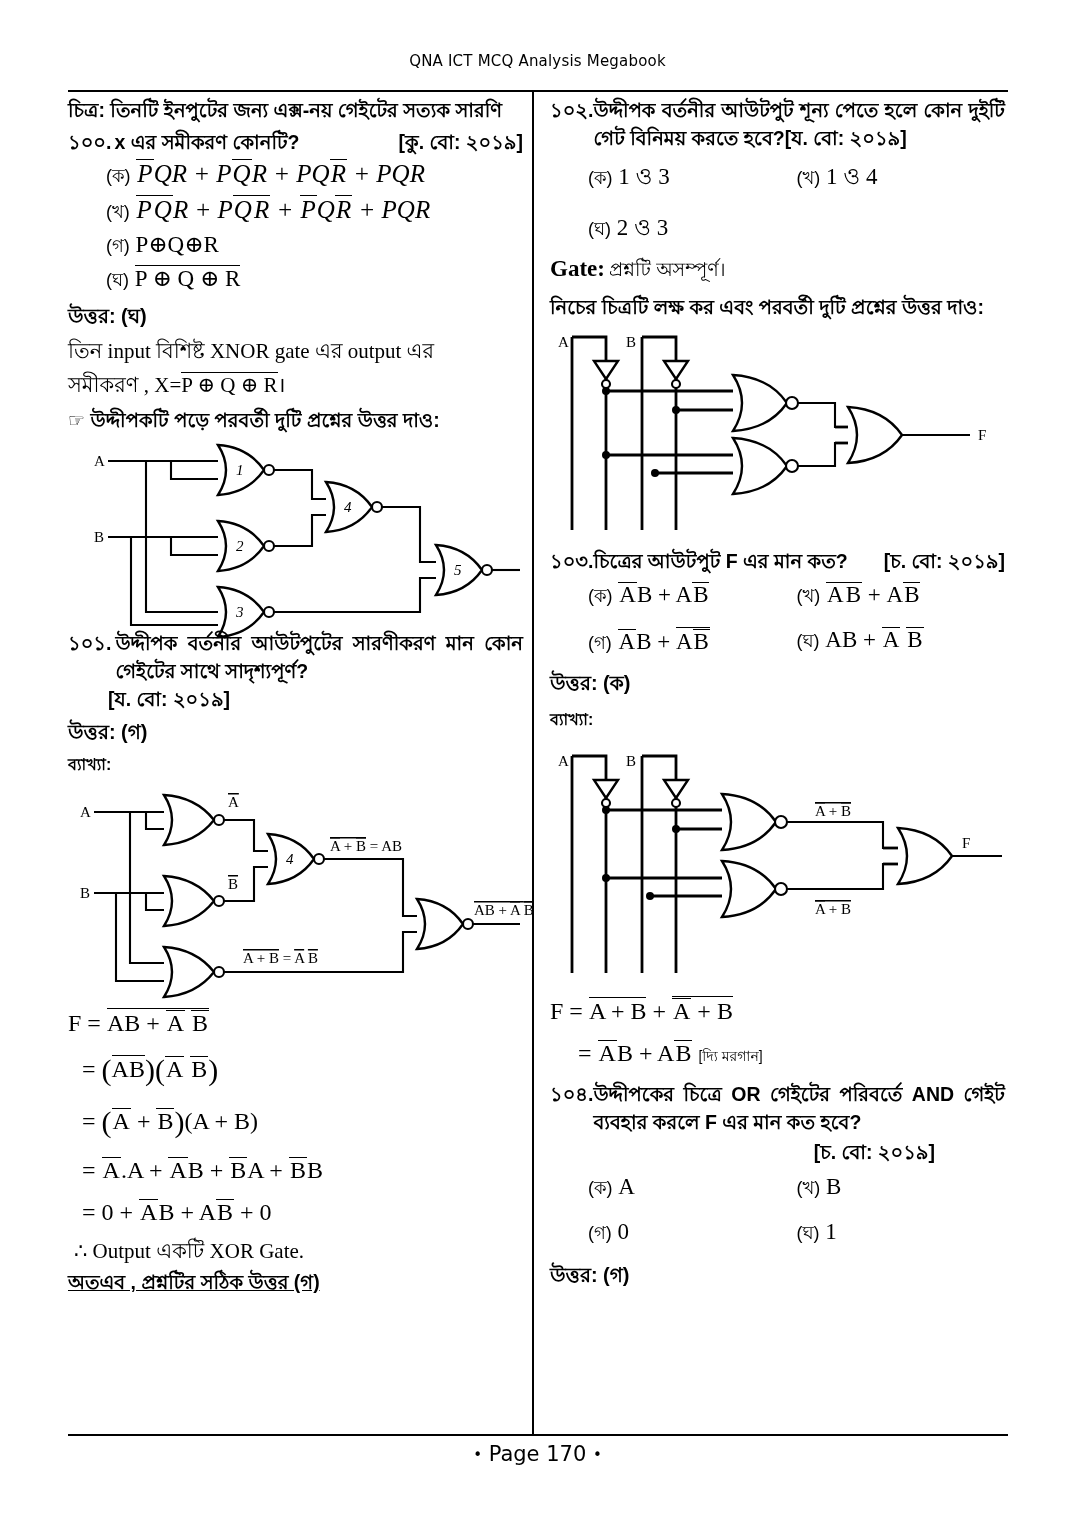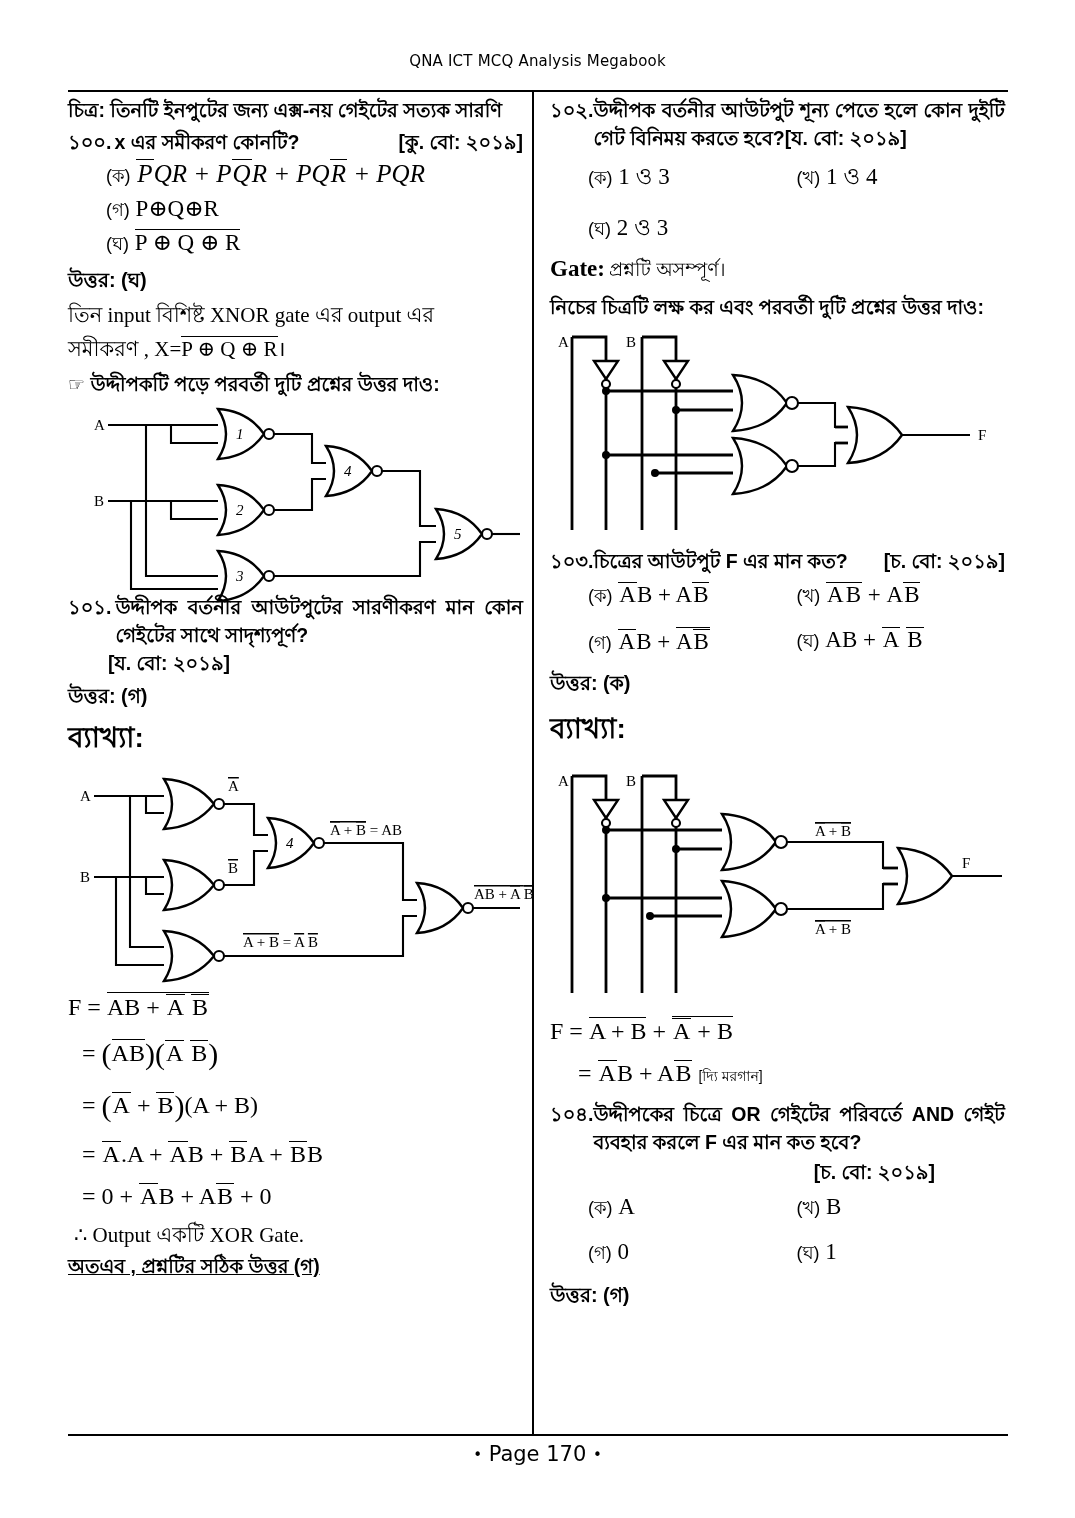--- a/index.html
+++ b/index.html
@@ -118,21 +118,21 @@
 
   .ans {
     font-family: "Liberation Sans", "DejaVu Sans", sans-serif;
     font-weight: bold;
     font-size: 20px;
     margin-top: 4px;
   }
   .byakkha {
     font-family: "Liberation Sans", "DejaVu Sans", sans-serif;
     font-weight: bold;
-    font-size: 28px;
+    font-size: 16px;
     margin-top: 2px;
   }
   .note-lbl {
     font-family: "Liberation Serif", "DejaVu Serif", serif;
     font-weight: bold;
     font-size: 23px;
   }
 
   
   .ov  { border-top: 1.6px solid #000; padding: 0 1px; display: inline-block; line-height: 1.08; }
@@ -197,20 +197,26 @@
       <div class="bn" style="display:flex; align-items:baseline;">
         <span>১০০.</span>
         <span style="margin-left:3px;">x এর সমীকরণ কোনটি?</span>
         <span style="margin-left:auto;">[কু. বো: ২০১৯]</span>
       </div>
       <div class="opts one-col">
         <div class="opt">
           <span class="lbl">(ক)</span>
           <span class="ital">
             <span class="ov">P</span><span>QR</span> + <span>P</span><span class="ov">Q</span><span>R</span> + <span>PQ</span><span class="ov">R</span> + <span>PQR</span>
+          </span>
+        </div>
+        <div class="opt">
+          <span class="lbl">(খ)</span>
+          <span class="ital">
+            <span class="ov">P</span><span class="ov">Q</span><span>R</span> + <span>P</span><span class="ov">Q</span><span class="ov">R</span> + <span class="ov">P</span><span>Q</span><span class="ov">R</span> + <span>PQR</span>
           </span>
         </div>
         <div class="opt">
           <span class="lbl">(গ)</span>
           <span>P⊕Q⊕R</span>
         </div>
         <div class="opt">
           <span class="lbl">(ঘ)</span>
           <span class="ov2">P ⊕ Q ⊕ R</span>
         </div>

